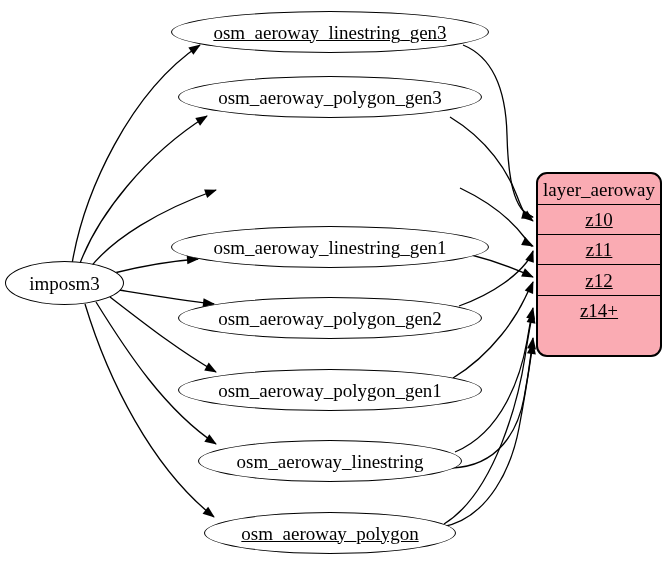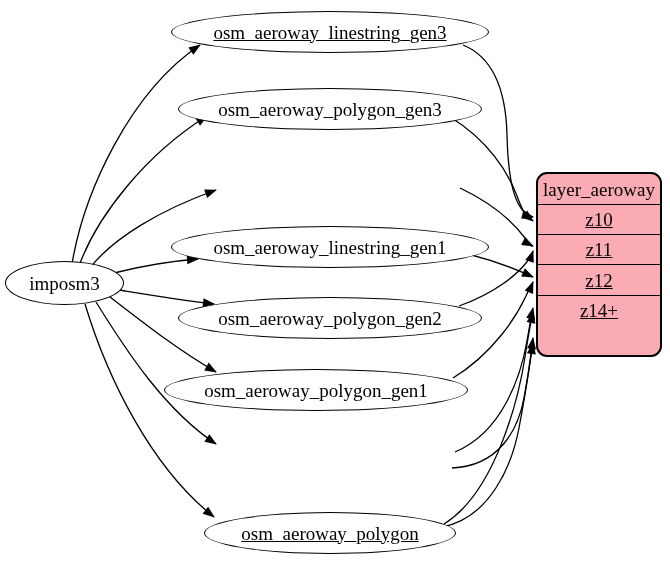--- a/index.html
+++ b/index.html
@@ -71,24 +71,25 @@
     <path class="edge" d="M 453,378 C 494,353 517,315 525,298 S 531,287 533,282" marker-end="url(#arrowhead)"></path>
     <path class="edge" d="M 455,452 C 503,432 521,375 527,341 S 531,317 533,308" marker-end="url(#arrowhead)"></path>
     <path class="edge" d="M 444,524 C 496,492 519,396 525,357 S 531,323 533,312" marker-end="url(#arrowhead)"></path>
     <path class="edge" d="M 452,468 C 499,466 518,430 524,398 S 530,360 533,338" marker-end="url(#arrowhead)"></path>
     <path class="edge" d="M 442,527 C 490,518 512,465 519,428 S 529,370 533,343" marker-end="url(#arrowhead)"></path>
   </svg>
 
   <div class="node ellipse" style="left:5px;top:261px;width:119px;height:44px;">imposm3</div>
 
   <div class="node ellipse" style="left:171px;top:11px;width:318px;height:42px;text-decoration:underline;">osm_aeroway_linestring_gen3</div>
-  <div class="node ellipse" style="left:178px;top:88px;width:304px;height:42px;">osm_aeroway_polygon_gen3</div>
+  <div class="node ellipse" style="left:178px;top:76px;width:304px;height:42px;">osm_aeroway_polygon_gen3</div>
   <div class="node ellipse" style="left:171px;top:226px;width:318px;height:42px;">osm_aeroway_linestring_gen1</div>
   <div class="node ellipse" style="left:178px;top:297px;width:304px;height:42px;">osm_aeroway_polygon_gen2</div>
-  <div class="node ellipse" style="left:164px;top:369px;width:304px;height:42px;text-align:right;">osm_aeroway_polygon_gen1</div>
+  <div class="node ellipse" style="left:178px;top:369px;width:304px;height:42px;text-align:right;">osm_aeroway_polygon_gen1</div>
+  <div class="node ellipse" style="left:198px;top:440px;width:264px;height:42px;">osm_aeroway_linestring</div>
   <div class="node ellipse" style="left:204px;top:512px;width:252px;height:42px;text-decoration:underline;">osm_aeroway_polygon</div>
 
   <div class="record" style="left:536px;top:172px;width:126px;height:185px;">
     <div class="cell">layer_aeroway</div>
     <div class="cell">z10</div>
     <div class="cell">z11</div>
     <div class="cell">z12</div>
     <div class="cell">z14+</div>
   </div>
 

